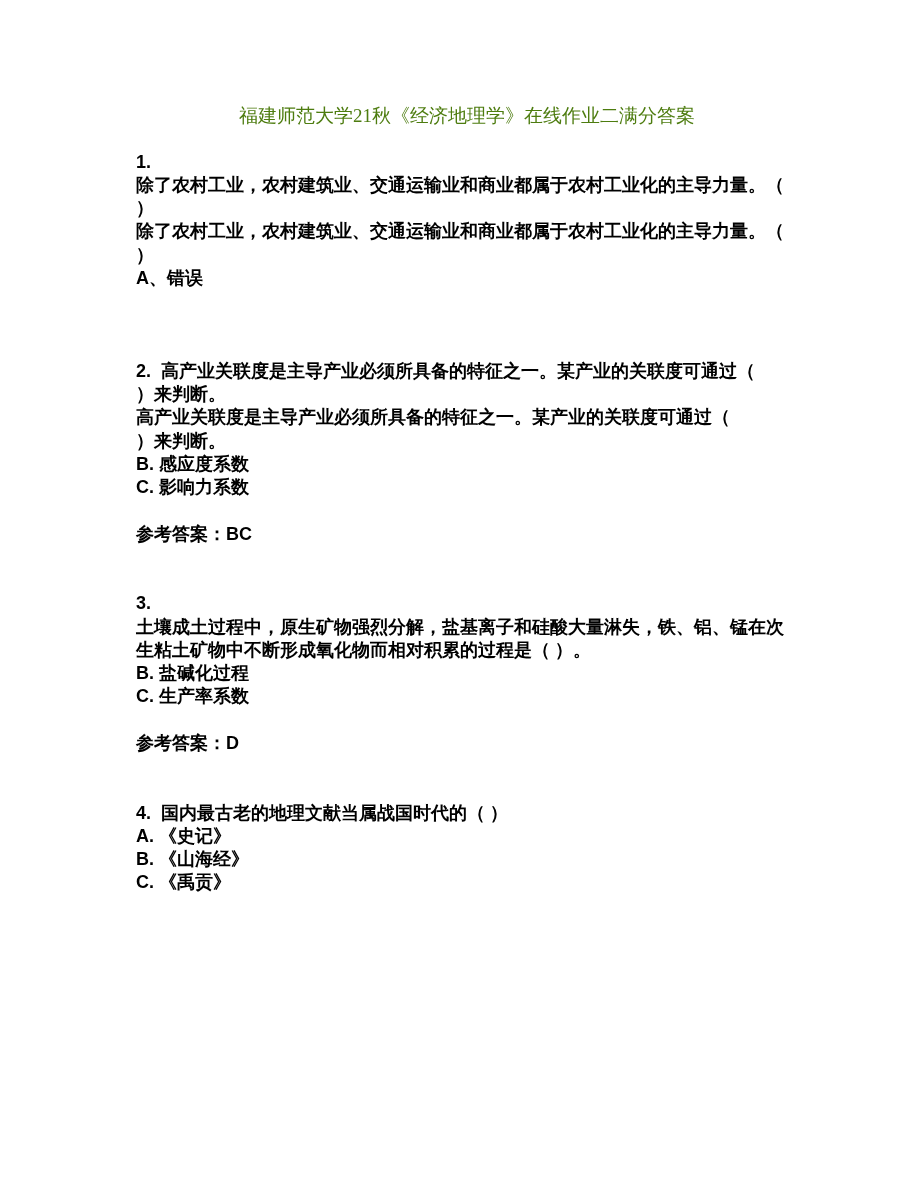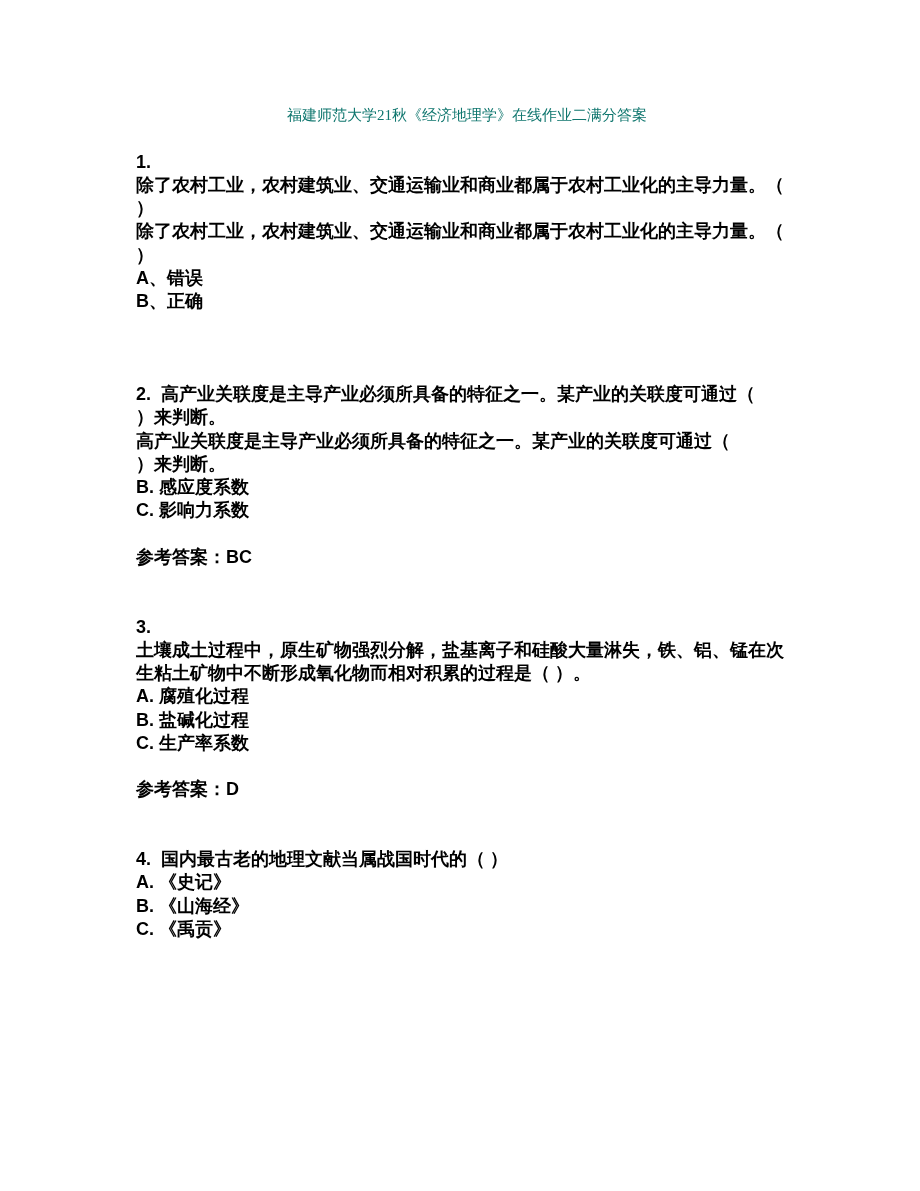--- a/index.html
+++ b/index.html
@@ -20,43 +20,42 @@
   }
   .line{
     height:23.25px;
     line-height:23.25px;
     white-space:pre;
   }
   .blank{height:23.25px;}
   .title-line{
     font-family:"Liberation Serif","DejaVu Serif",serif;
     font-weight:normal;
-    font-size:15px;
-    color:#0f766e;
+    font-size:19px;
+    color:#4d7c0f;
     text-align:center;
     white-space:nowrap;
   }
 </style>
 </head>
 <body>
 
 <div class="page">
   <div class="doc">
 
     <div class="line title-line">福建师范大学21秋《经济地理学》在线作业二满分答案</div>
     <div class="line blank"></div>
 
     <section>
       <div class="line">1.</div>
       <div class="line">除了农村工业，农村建筑业、交通运输业和商业都属于农村工业化的主导力量。（</div>
       <div class="line">）</div>
       <div class="line">除了农村工业，农村建筑业、交通运输业和商业都属于农村工业化的主导力量。（</div>
       <div class="line">）</div>
       <div class="line">A、错误</div>
-      <div class="line">B、正确</div>
       <div class="line blank"></div>
       <div class="line blank"></div>
       <div class="line blank"></div>
     </section>
 
     <section>
       <div class="line">2.  高产业关联度是主导产业必须所具备的特征之一。某产业的关联度可通过（</div>
       <div class="line">）来判断。</div>
       <div class="line">高产业关联度是主导产业必须所具备的特征之一。某产业的关联度可通过（</div>
       <div class="line">）来判断。</div>
@@ -65,21 +64,20 @@
       <div class="line blank"></div>
       <div class="line"><span>参考答案：</span><span>BC</span></div>
       <div class="line blank"></div>
       <div class="line blank"></div>
     </section>
 
     <section>
       <div class="line">3.</div>
       <div class="line">土壤成土过程中，原生矿物强烈分解，盐基离子和硅酸大量淋失，铁、铝、锰在次</div>
       <div class="line">生粘土矿物中不断形成氧化物而相对积累的过程是（ ）。</div>
-      <div class="line">A. 腐殖化过程</div>
       <div class="line">B. 盐碱化过程</div>
       <div class="line">C. 生产率系数</div>
       <div class="line blank"></div>
       <div class="line"><span>参考答案：</span><span>D</span></div>
       <div class="line blank"></div>
       <div class="line blank"></div>
     </section>
 
     <section>
       <div class="line">4.  国内最古老的地理文献当属战国时代的（ ）</div>

